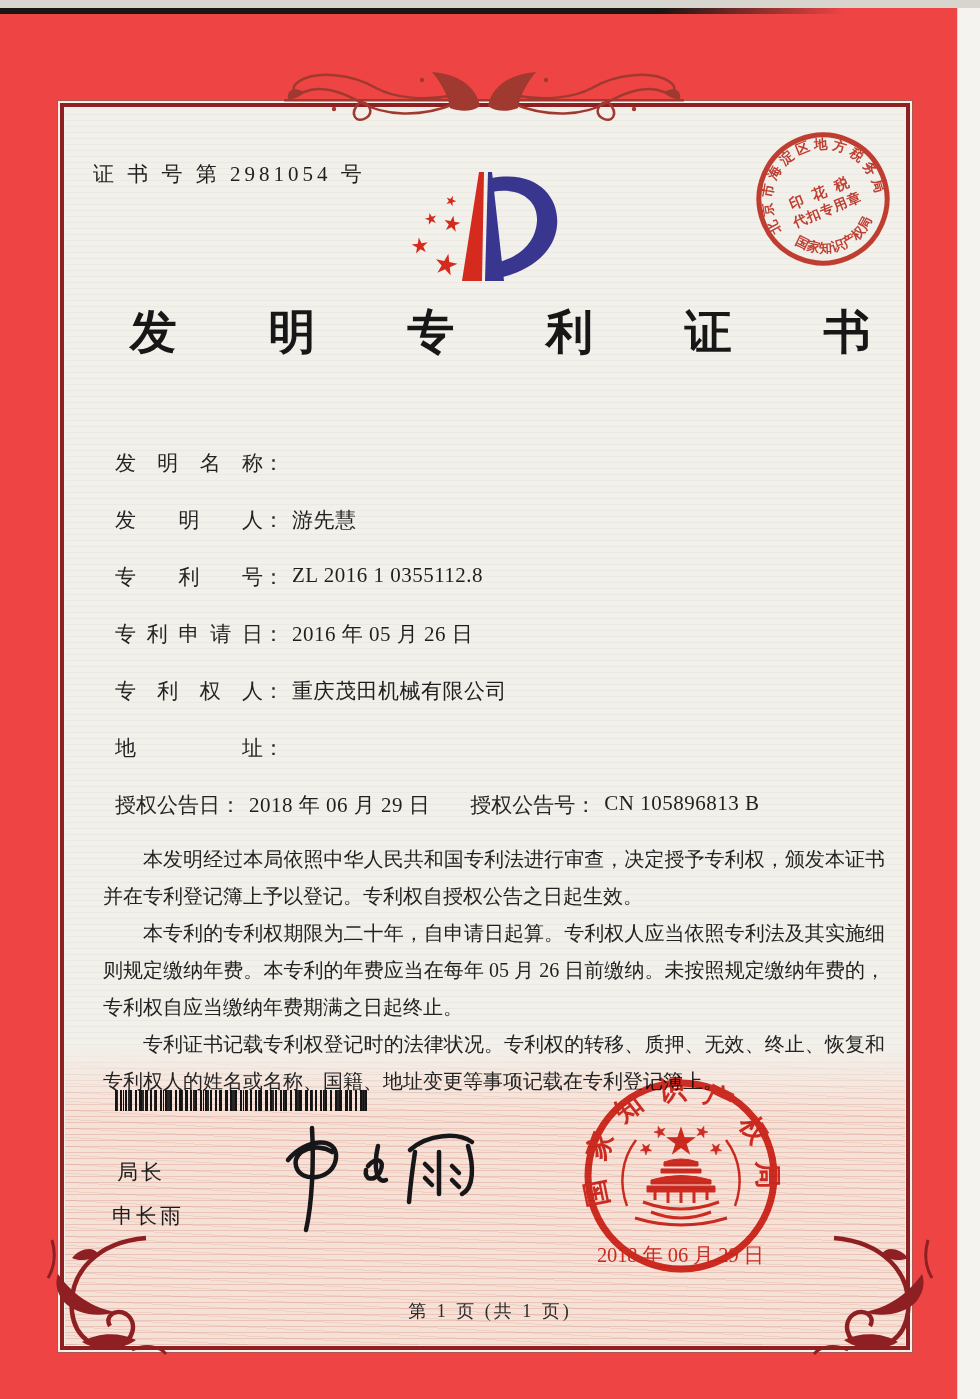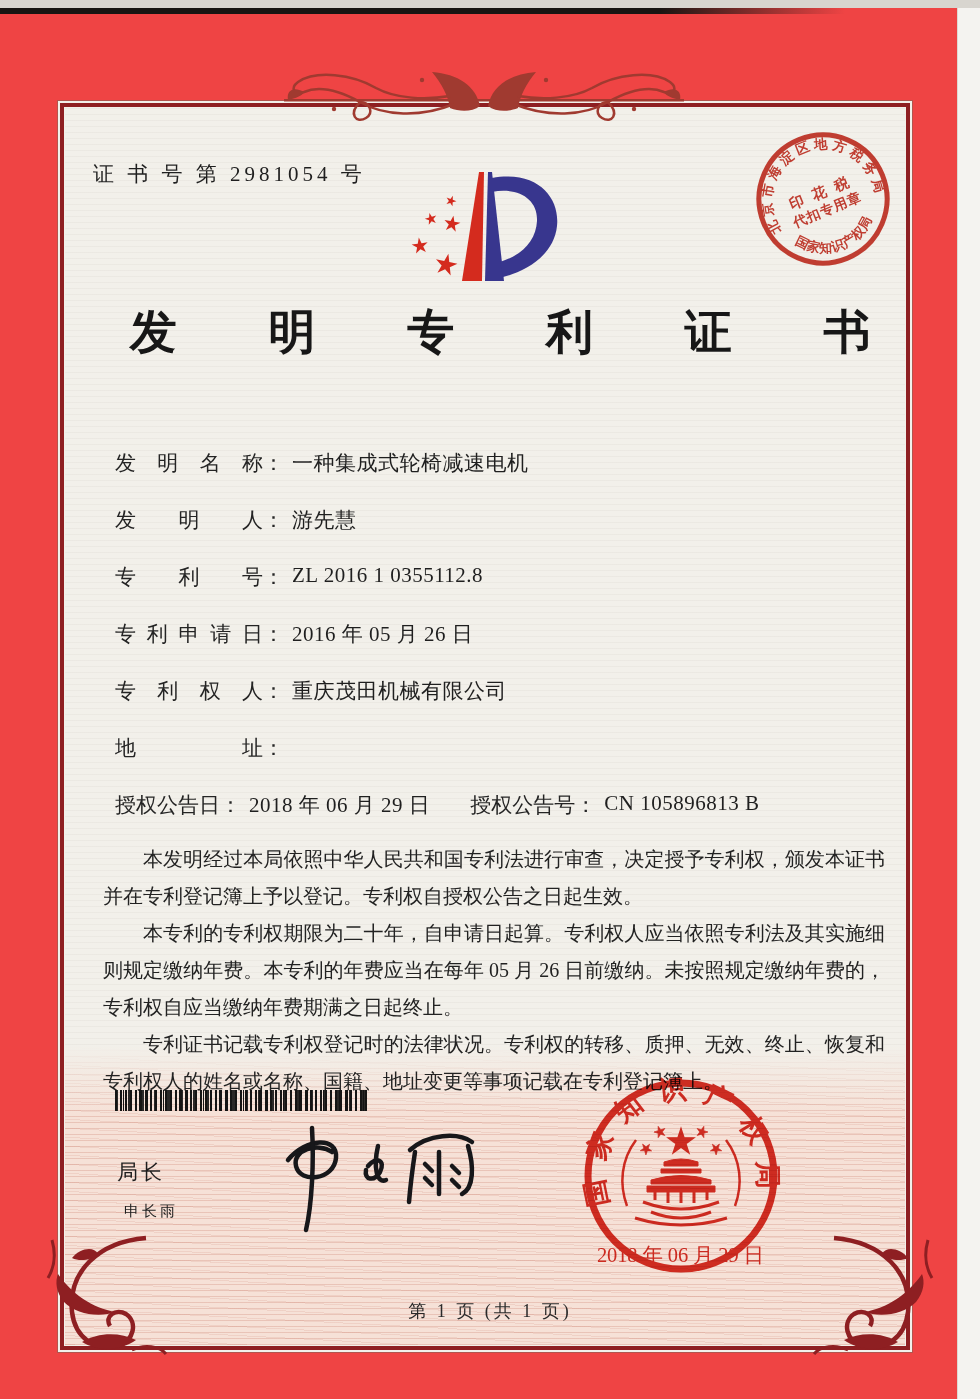--- a/index.html
+++ b/index.html
@@ -59,21 +59,21 @@
   .paragraphs p { margin:0; text-indent:40px; }
 
   .barcode { position:absolute; left:115px; top:1082px; width:252px; height:21px;
     background-image:
       repeating-linear-gradient(90deg,#141414 0 2px, transparent 2px 5px),
       repeating-linear-gradient(90deg,#141414 0 1px, transparent 1px 8px),
       repeating-linear-gradient(90deg,rgba(20,20,20,.9) 0 3px, transparent 3px 13px);
   }
 
   .bureau-title { position:absolute; left:117px; top:1150px; font-size:21px; letter-spacing:3px; color:#1d1d1d; }
-  .bureau-name  { position:absolute; left:124px; top:1194px; font-size:15px; letter-spacing:3px; color:#1d1d1d; }
+  .bureau-name  { position:absolute; left:112px; top:1194px; font-size:21px; letter-spacing:3px; color:#1d1d1d; }
 
   .signature { position:absolute; left:252px; top:1112px; }
 
   .seal { position:absolute; left:576px; top:1063px; mix-blend-mode:multiply; opacity:.96; }
   .seal text { font-family:"Liberation Serif","DejaVu Serif",serif; fill:#d5281e; }
 
   .footer { position:absolute; left:0; top:1291px; width:100%; text-align:center;
     font-size:18px; letter-spacing:3px; color:#2a2a2a; }
 </style>
 </head>
@@ -160,21 +160,20 @@
       </text>
     </g>
   </svg>
 
   <h1 class="title">发 明 专 利 证 书</h1>
 
   <div class="fields">
     <div class="field-row">
       <span class="flabel">发明名称</span>
         <span class="colon">：</span>
-        <span class="fvalue">一种集成式轮椅减速电机</span>
     </div>
     <div class="field-row">
       <span class="flabel">发明人</span>
         <span class="colon">：</span>
         <span class="fvalue">游先慧</span>
     </div>
     <div class="field-row">
       <span class="flabel">专利号</span>
         <span class="colon">：</span>
         <span class="fvalue">ZL 2016 1 0355112.8</span>

